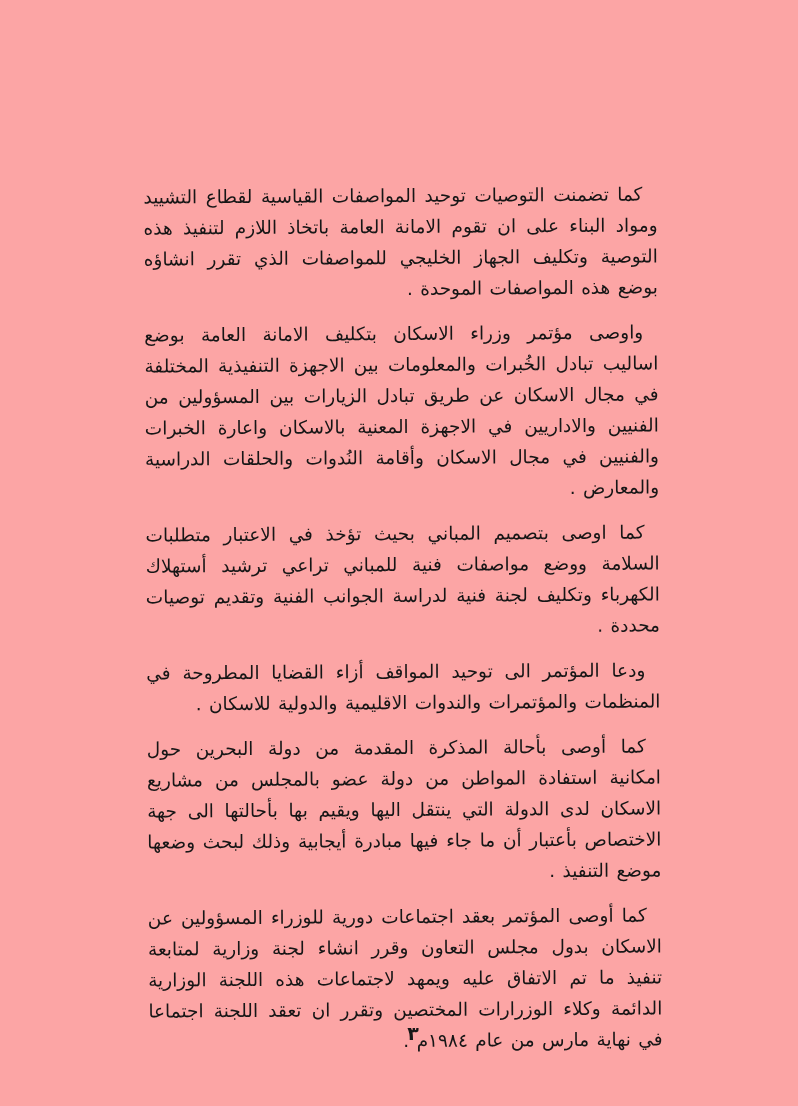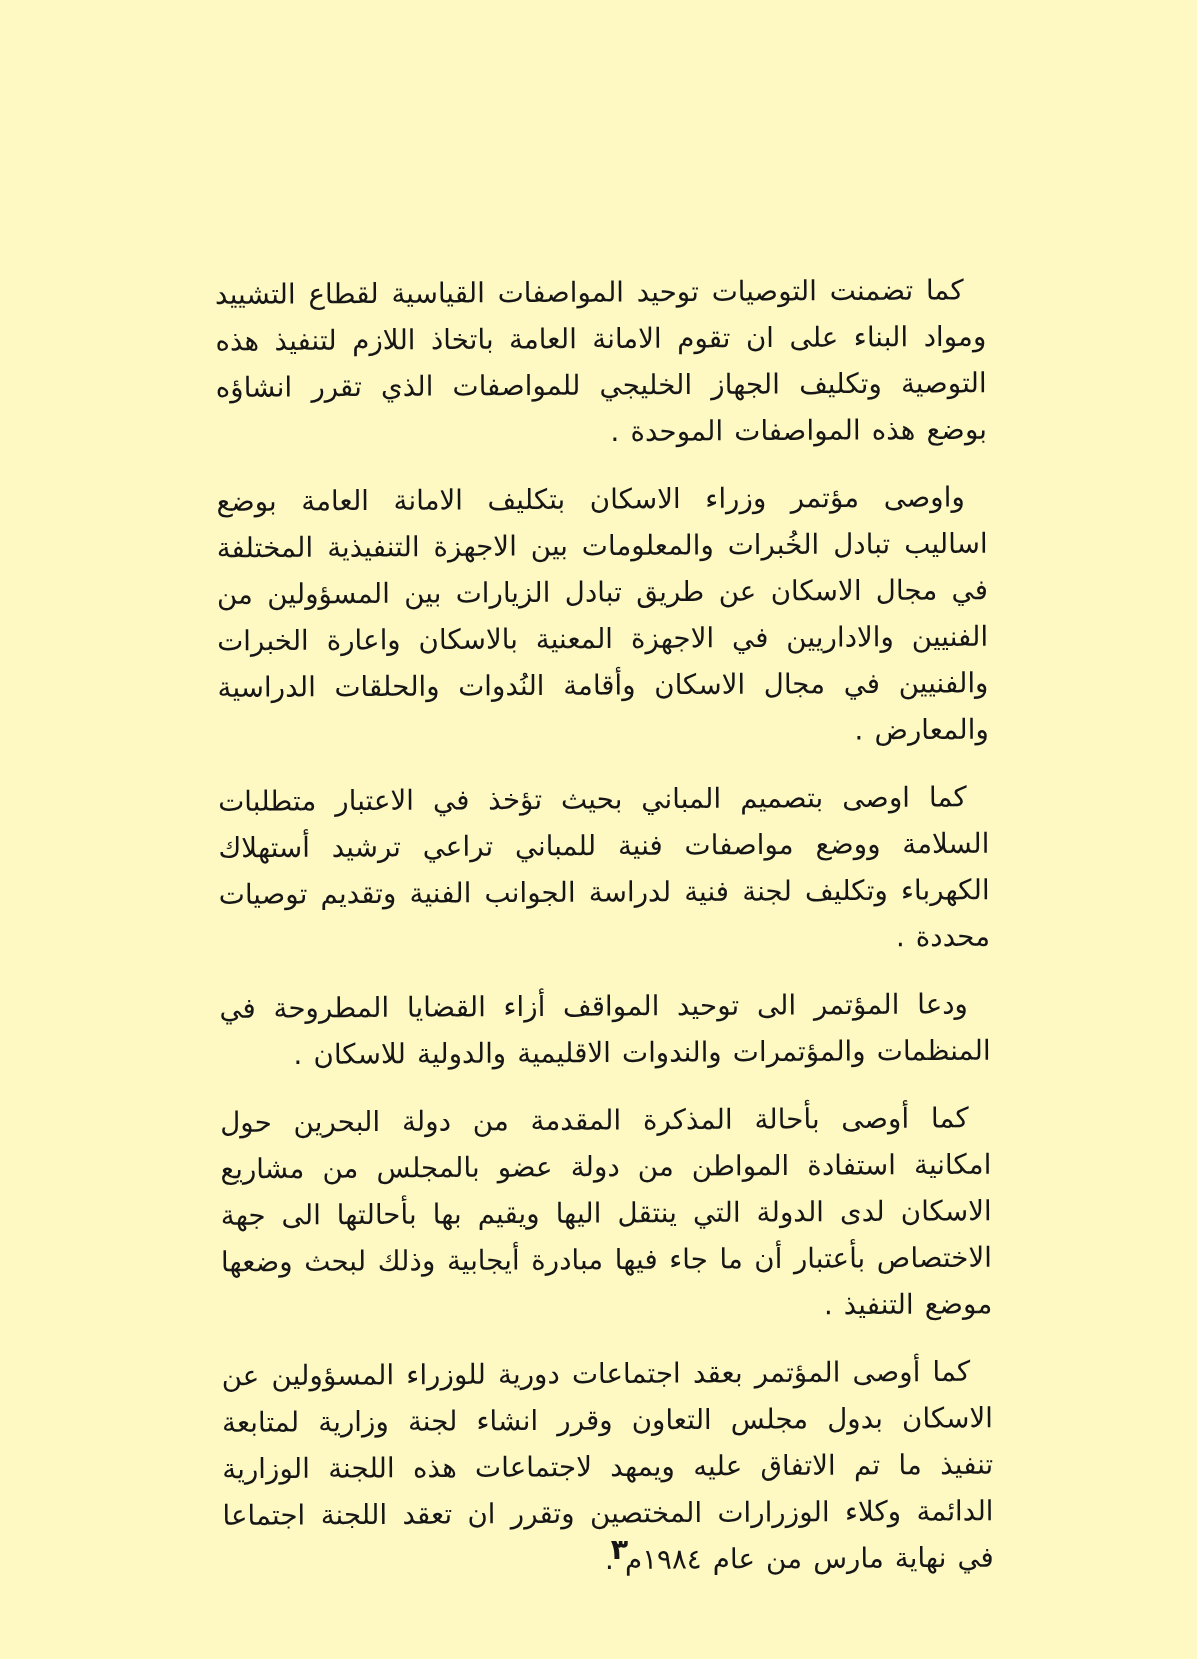--- a/index.html
+++ b/index.html
@@ -4,21 +4,21 @@
 <style>
   html, body {
     margin: 0;
     padding: 0;
     background: #ffffff;
   }
   .page {
     position: relative;
     width: 798px;
     height: 1106px;
-    background: #fef9c3;
+    background: #fca5a5;
     overflow: hidden;
     font-family: "DejaVu Sans", sans-serif;
     color: #161616;
   }
   .text-block {
     position: absolute;
     top: 180px;
     right: 138px;
     width: 514px;
     direction: rtl;

